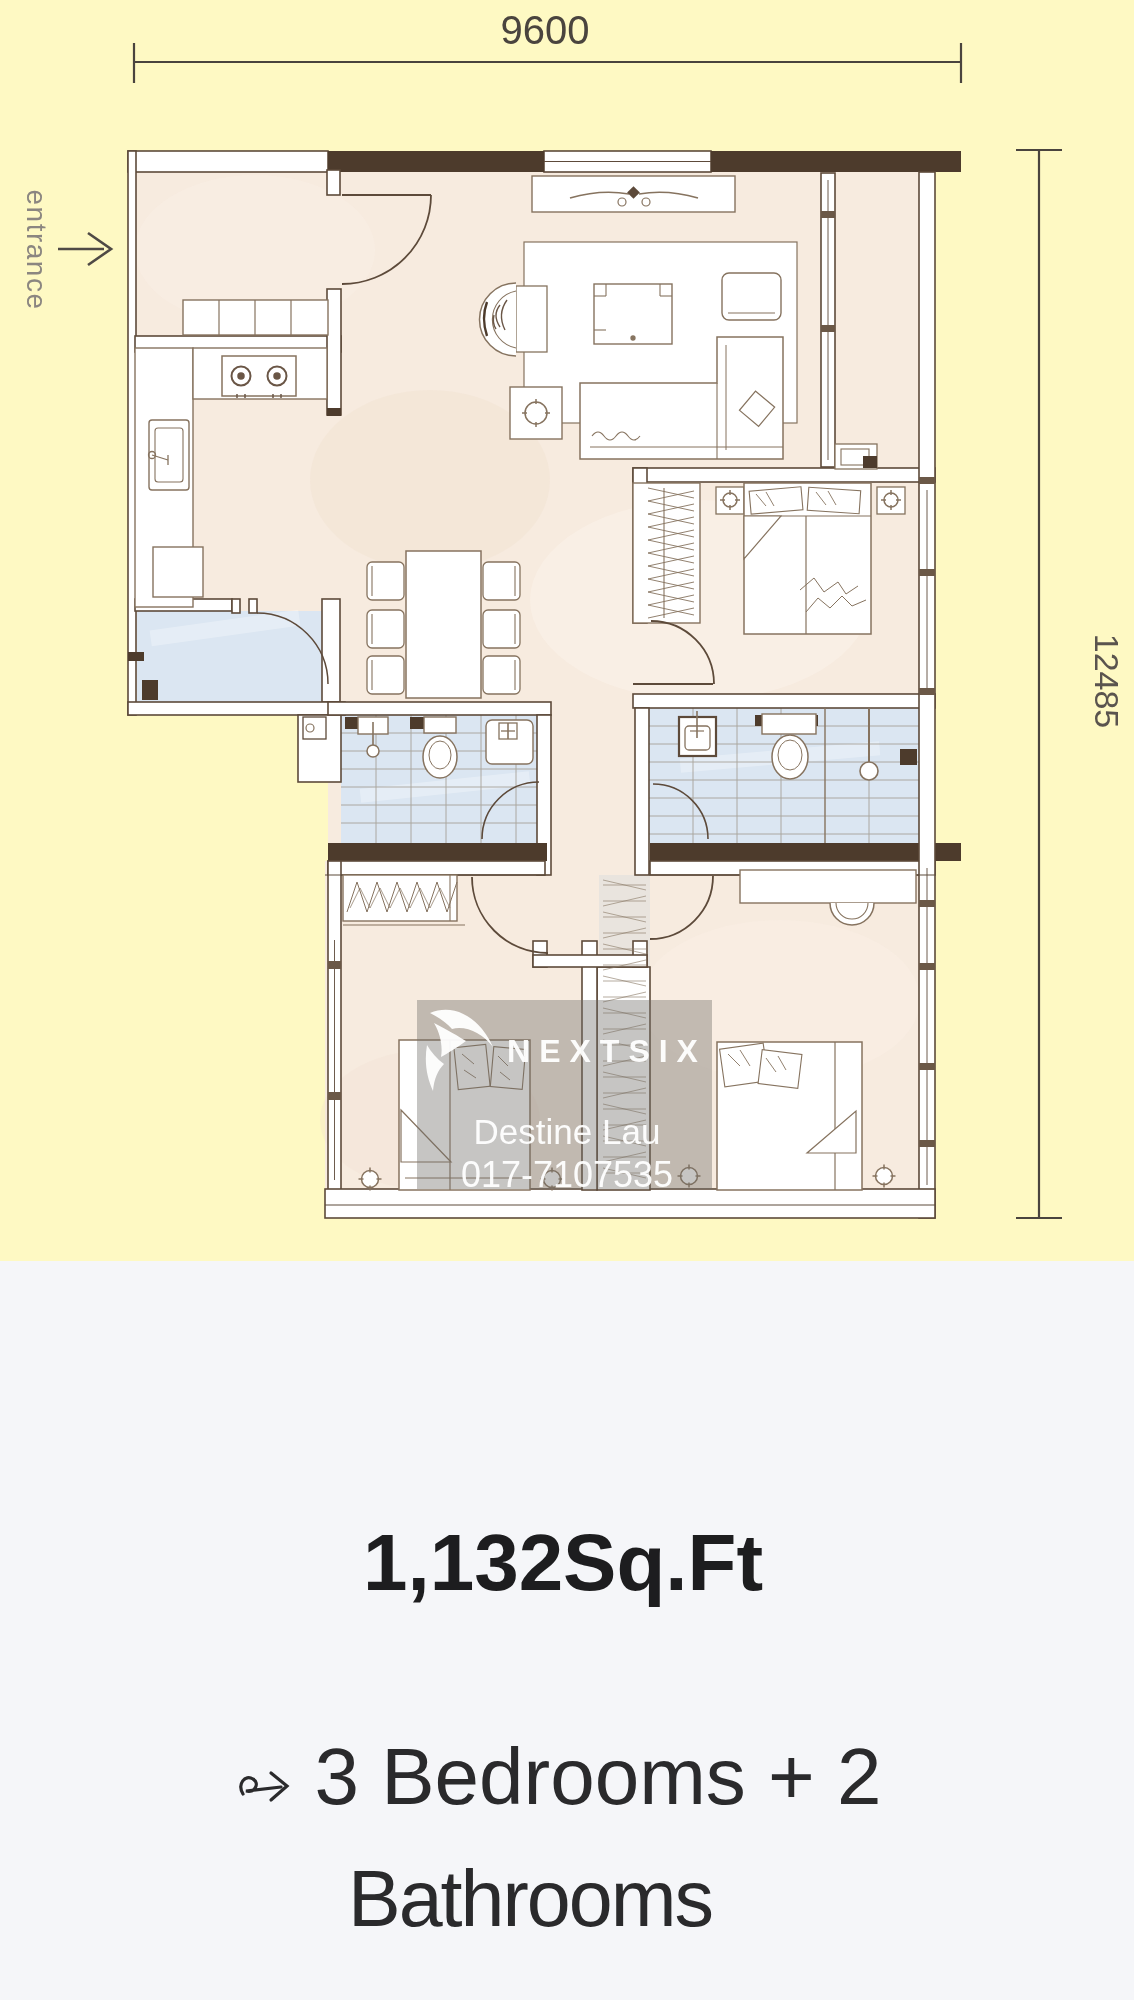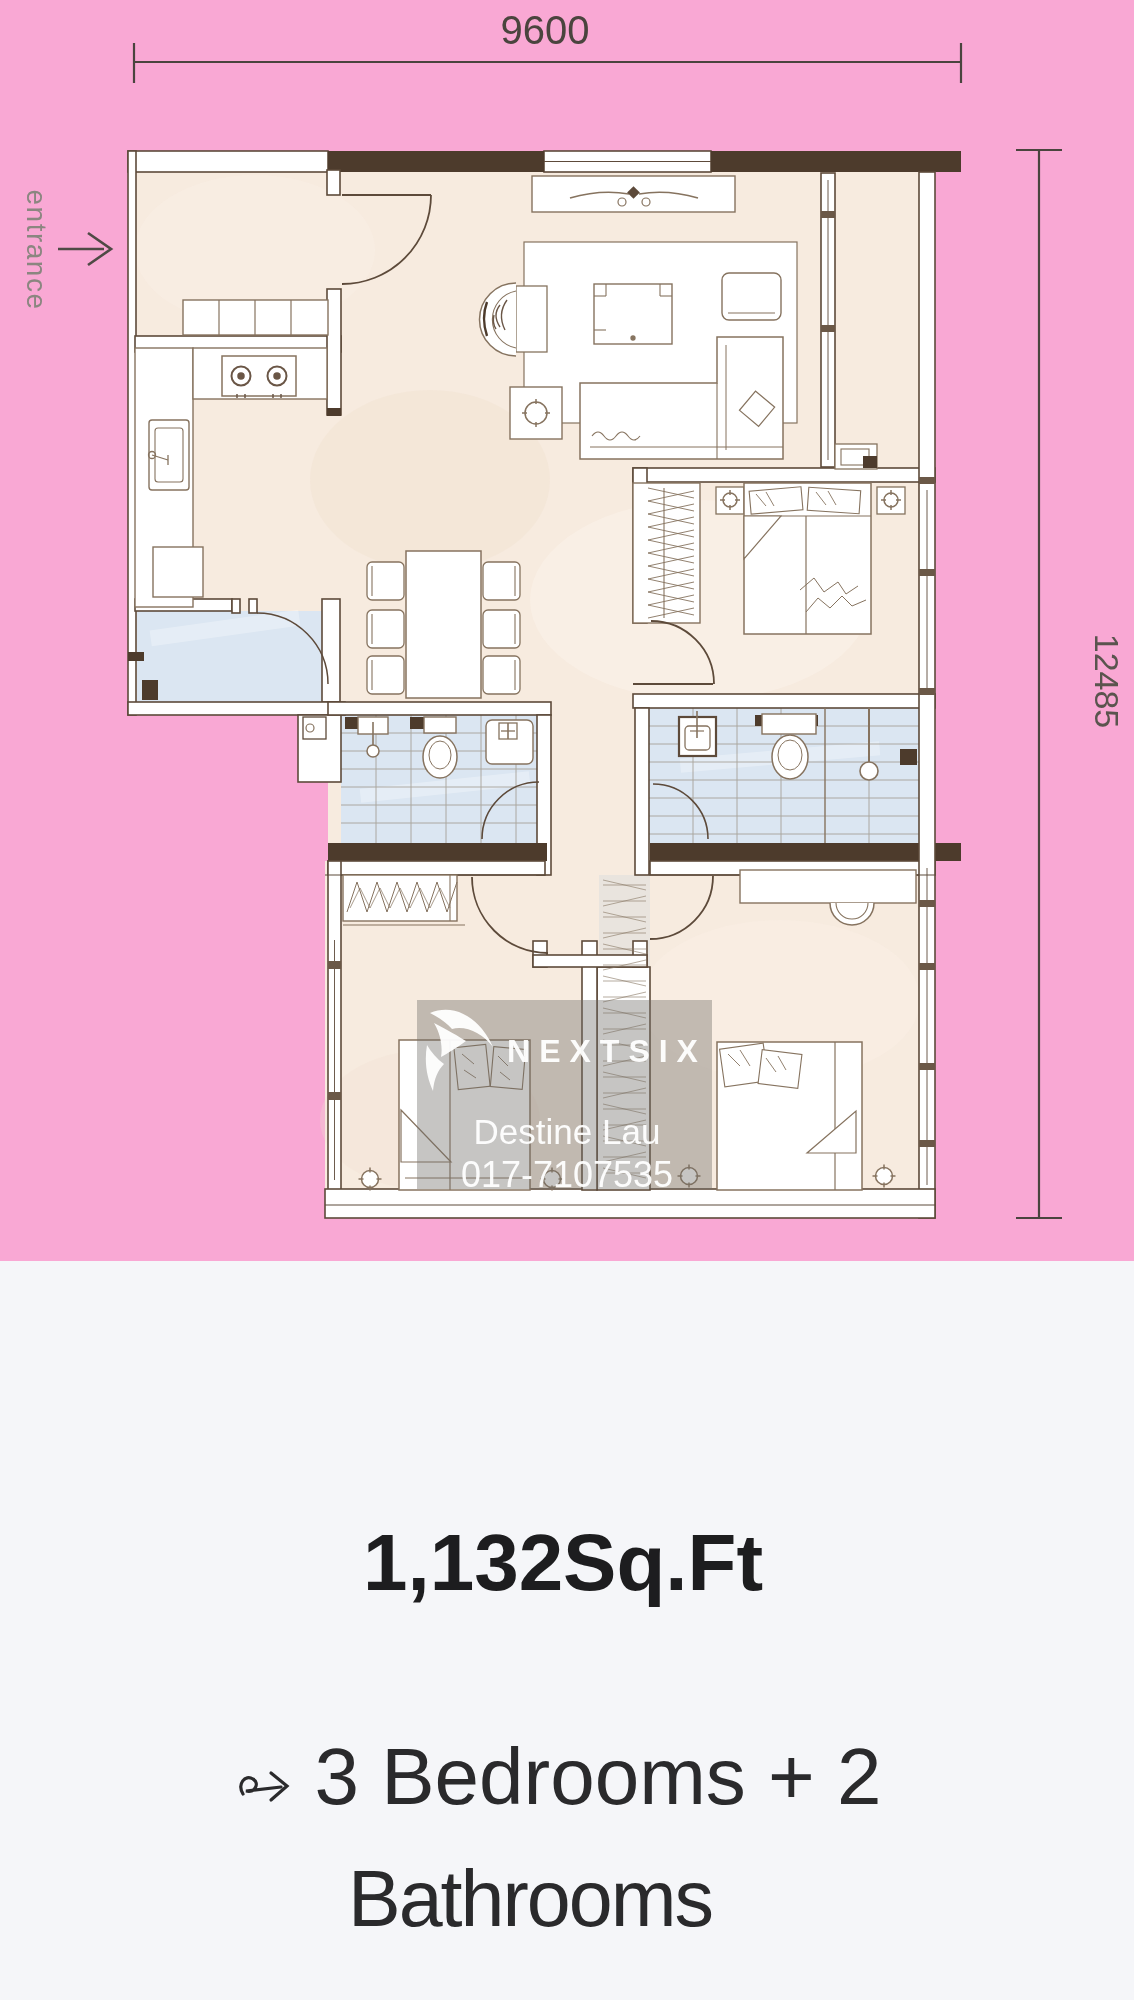--- a/index.html
+++ b/index.html
@@ -1,14 +1,14 @@
 <!DOCTYPE html>
 <html><head><meta charset="utf-8"><style>
 html,body{margin:0;padding:0;background:#fff;}
-#page{position:relative;width:1134px;height:2000px;background:#f9a8d4;overflow:hidden;font-family:'Liberation Sans',sans-serif;}
+#page{position:relative;width:1134px;height:2000px;background:#fef9c3;overflow:hidden;font-family:'Liberation Sans',sans-serif;}
 #plan{position:absolute;left:0;top:0;filter:blur(0.35px);}
 #info{position:absolute;left:0;top:1261px;width:1134px;height:739px;background:#f5f6f9;}
 .sqft{position:absolute;top:1517px;left:0;width:1134px;text-align:center;font-size:80px;font-weight:bold;color:#1d1d1f;transform:translateX(-4px);}
 .l1{position:absolute;top:1731px;left:0;width:1134px;text-align:center;font-size:80px;color:#2a2a2c;transform:translateX(-9px);white-space:nowrap;}
 .l2{position:absolute;top:1853px;left:0;width:1134px;text-align:center;font-size:79px;color:#2a2a2c;transform:translateX(-37px);letter-spacing:-2px;}
 .arrow-ic{display:inline-block;vertical-align:-4px;margin-right:18px;}
 </style></head><body>
 <div id="page">
 <svg id="plan" width="1134" height="1262" viewBox="0 0 1134 1262">
 <g>

